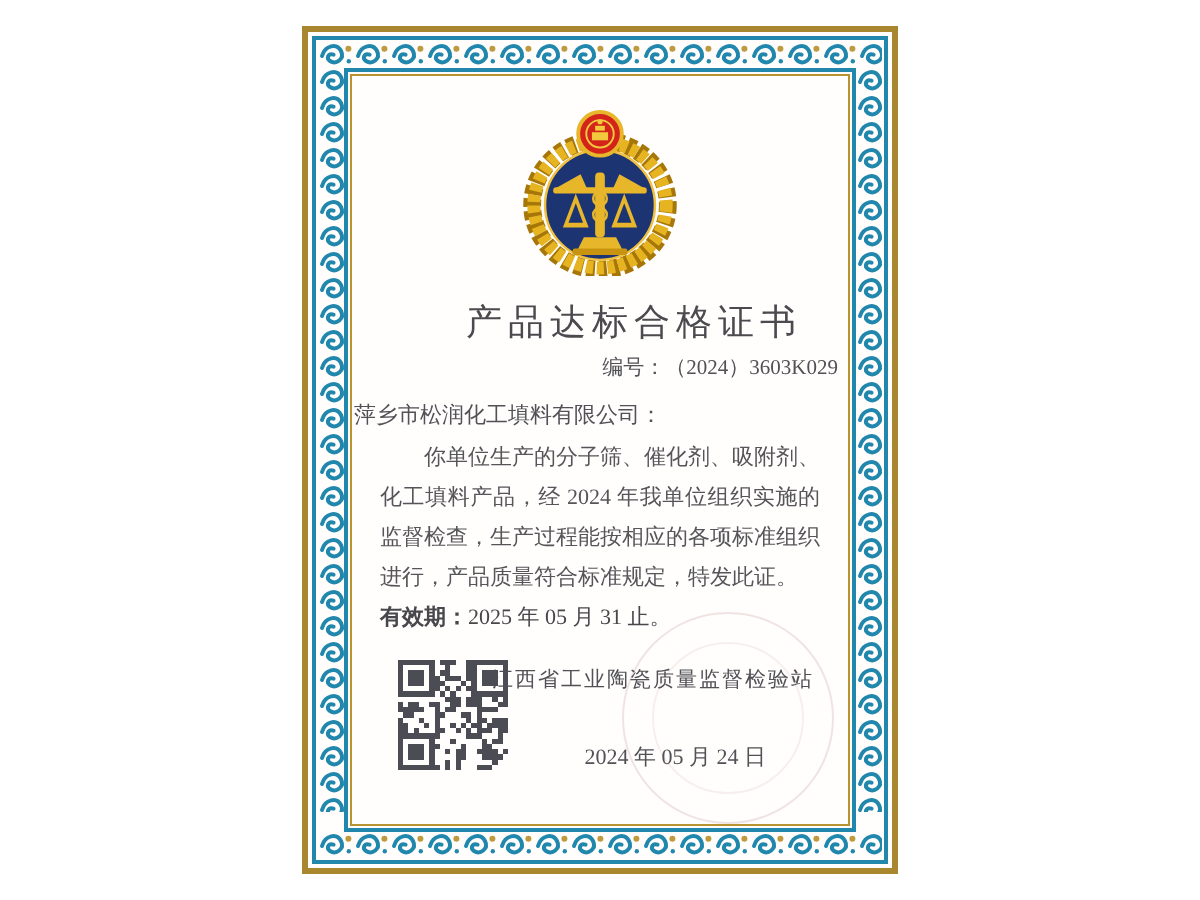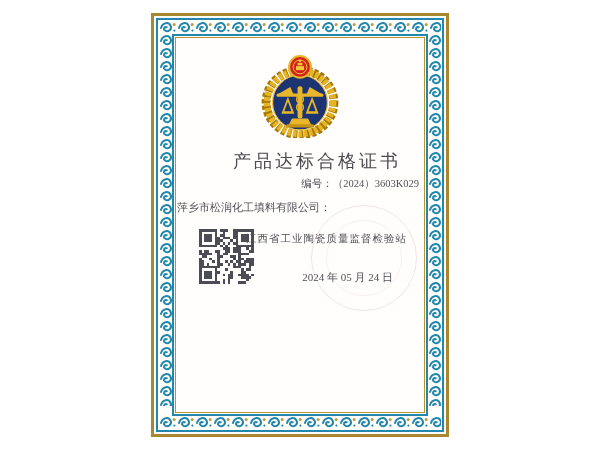--- a/index.html
+++ b/index.html
@@ -44,21 +44,21 @@
     margin-top:2px;padding:0 13px;font-size:11px;color:#48484c;
   }
   .validity .lbl{font-weight:bold;}
   .footer{position:relative;margin-top:12px;height:110px;}
   .issuer{
     position:absolute;right:16px;top:5px;font-size:10.5px;color:#515156;
     letter-spacing:1px;
   }
   .qr{position:absolute;left:22px;top:2px;width:55px;height:55px;}
   .issue-date{
-    position:absolute;right:30px;top:43px;font-size:11px;color:#515156;
+    position:absolute;right:40px;top:43px;font-size:11px;color:#515156;
   }
   .stamp{
     position:absolute;right:6px;top:-22px;width:104px;height:104px;
     border:1px solid rgba(205,170,170,0.30);border-radius:50%;
   }
   .stamp .inner{
     position:absolute;inset:14px;border:1px solid rgba(205,170,170,0.18);
     border-radius:50%;
   }
 </style>
@@ -125,21 +125,25 @@
         <circle cx="50" cy="8.5" r="1.6" fill="#f2c83c"></circle>
       </svg>
     </div>
 
     <div class="title">产品达标合格证书</div>
 
     <div class="number">编号：（2024）3603K029</div>
 
     <div class="recipient">萍乡市松润化工填料有限公司：</div>
 
-
+    <p class="body-par">你单位生产的分子筛、催化剂、吸附剂、化工填料产品，经 2024 年我单位组织实施的监督检查，生产过程能按相应的各项标准组织进行，产品质量符合标准规定，特发此证。</p>
+
+    <div class="validity">
+      <span class="lbl">有效期：</span><span>2025 年 05 月 31 止。</span>
+    </div>
 
     <div class="footer">
       <div class="stamp">
           <div class="inner"></div>
         </div>
       <div class="issuer">江西省工业陶瓷质量监督检验站</div>
       <svg class="qr" id="qr" viewBox="0 0 21 21" xmlns="http://www.w3.org/2000/svg" shape-rendering="crispEdges">
           <rect x="0" y="0" width="1" height="1" fill="#4c4c55"></rect>
           <rect x="1" y="0" width="1" height="1" fill="#4c4c55"></rect>
           <rect x="2" y="0" width="1" height="1" fill="#4c4c55"></rect>

